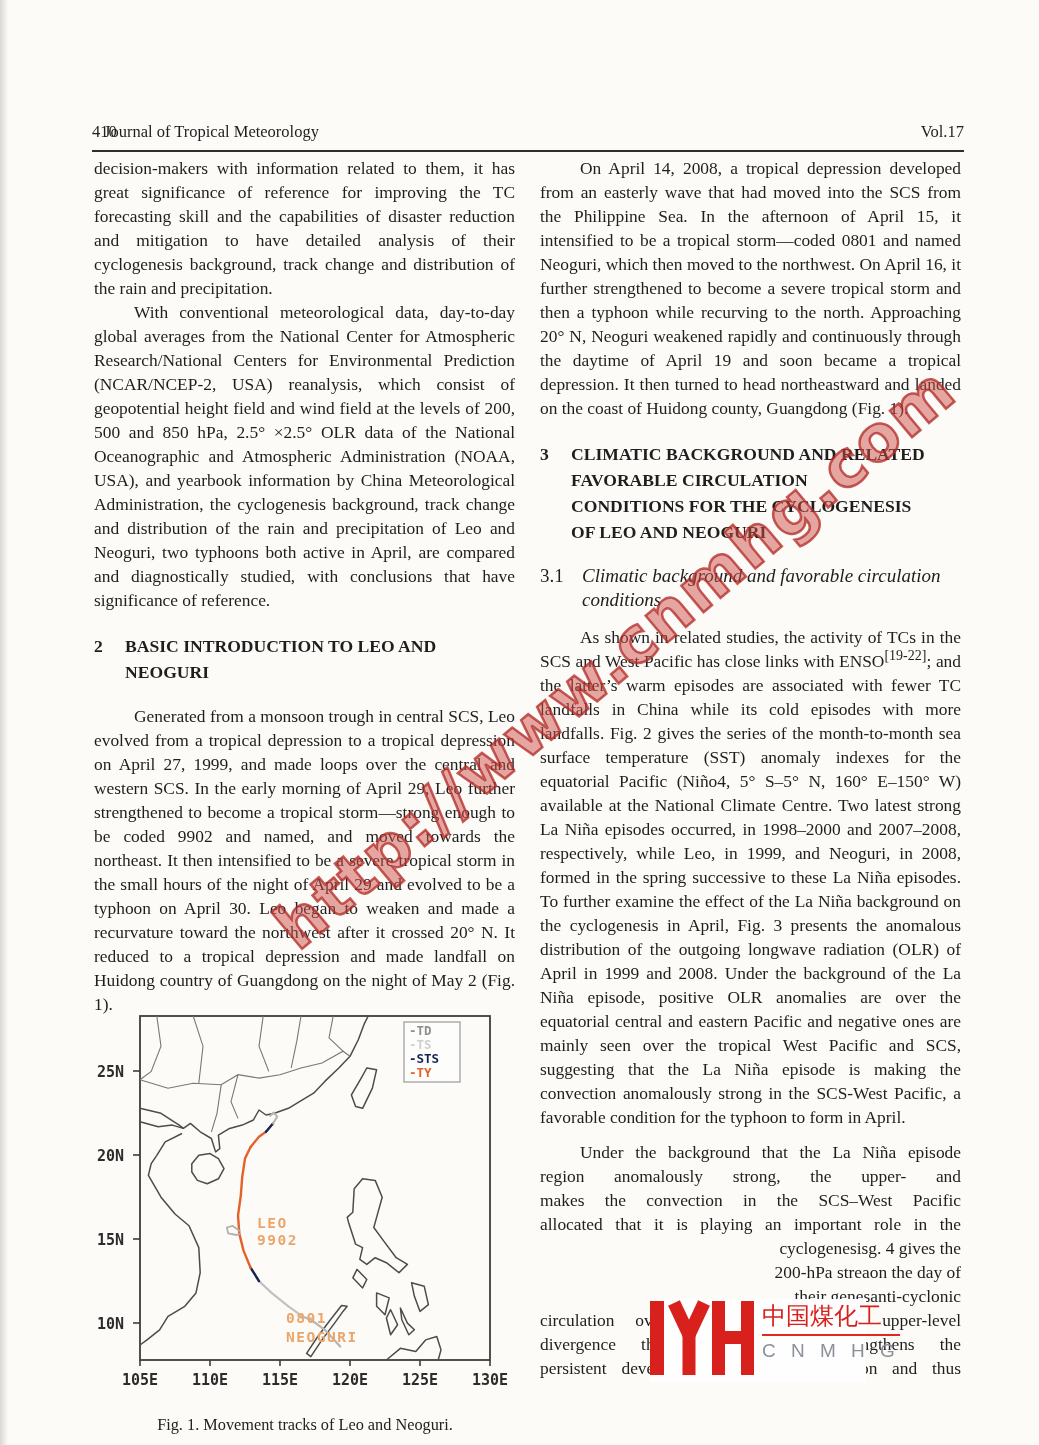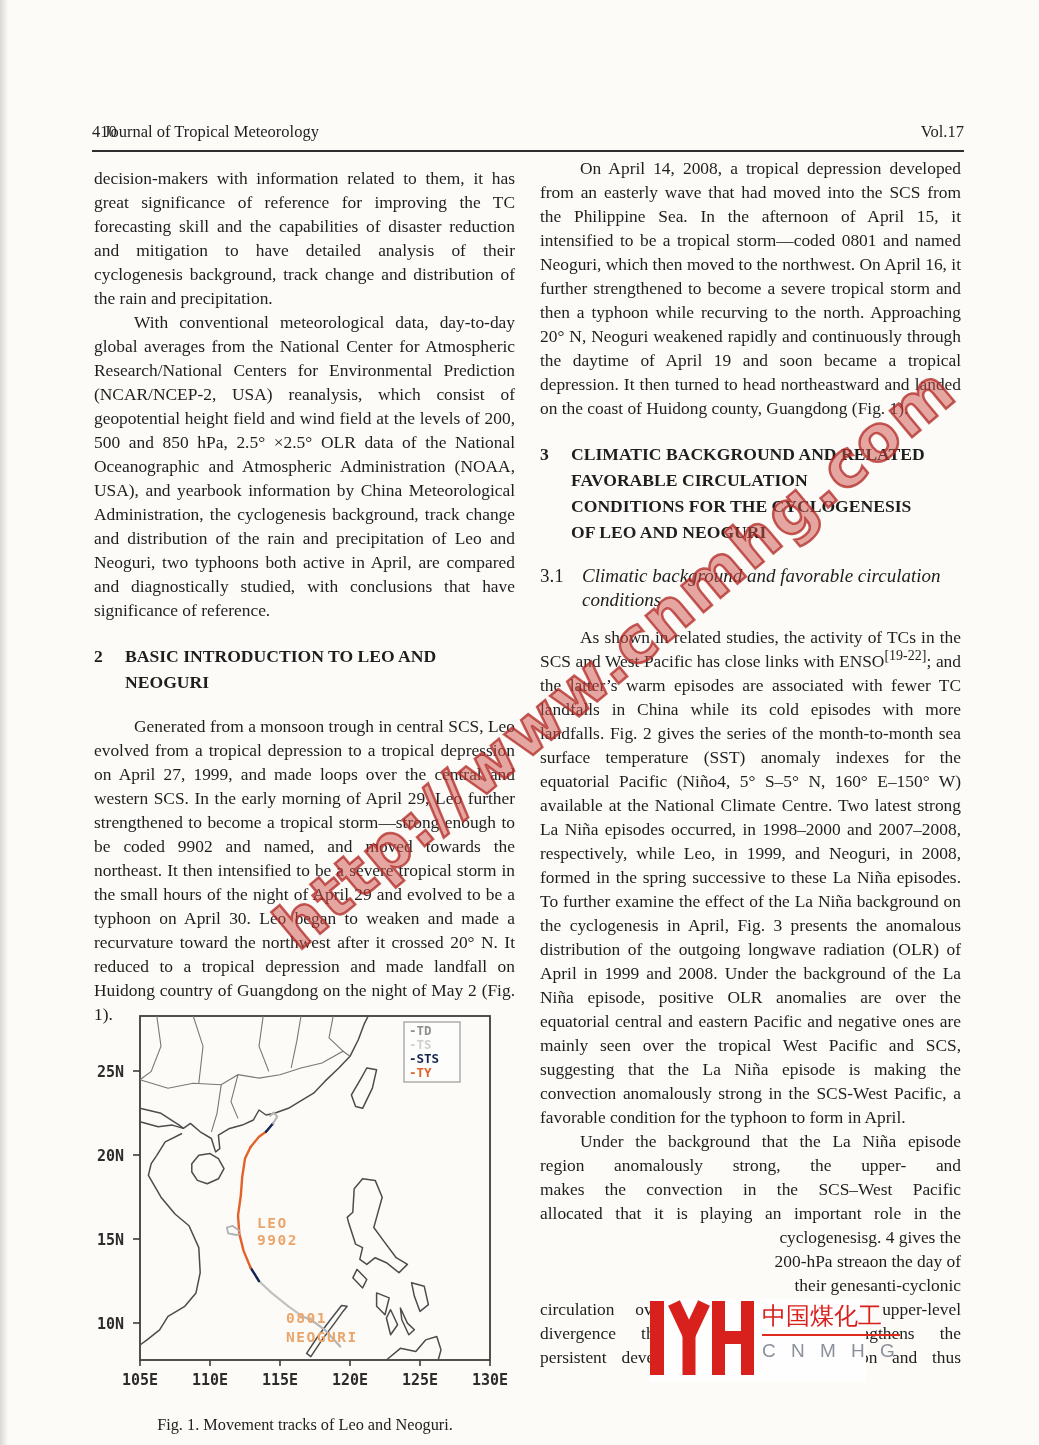--- a/index.html
+++ b/index.html
@@ -14,33 +14,33 @@
   
   .pg-header{
     position:absolute;left:92px;top:122px;width:872px;
     border-bottom:2.5px solid #2e2e2e;padding-bottom:8px;
     font-size:16.5px;display:flex;justify-content:space-between;align-items:flex-end;
   }
   .pg-header .center{position:absolute;left:12px;right:0;text-align:left;}
   
   .col{position:absolute;width:421px;font-size:17.4px;line-height:24px;
     text-align:justify;z-index:2;}
-  #col-left{left:94px;top:156px;margin-top:10px;}
+  #col-left{left:94px;top:156px;}
   #col-right{left:540px;top:156px;}
   p.body{margin:0;text-indent:2.3em;}
   p.noindent{text-indent:0;}
   .sec{display:flex;font-weight:bold;font-size:17.6px;line-height:26px;margin:21px 0 19px 0;text-align:left;}
   .sec .num{flex:none;width:31px;}
   .sec .ttl{white-space:pre-line;}
   .subsec{display:flex;font-size:19px;line-height:24px;margin:17px 0 13px 0;text-align:left;}
   .subsec .num{flex:none;width:42px;}
   .subsec .ttl{font-style:italic;}
   sup{font-size:14px;line-height:0;}
   
-  .plines{margin-top:0;}
+  .plines{margin-top:11px;}
   .pline{height:24px;text-align:justify;text-align-last:justify;overflow:hidden;}
   .pline.indent{text-indent:2.3em;}
   .pline.split{display:flex;justify-content:flex-end;text-align-last:auto;}
   
   .figure{position:absolute;left:95px;top:1008px;width:420px;z-index:1;}
   .fig-caption{text-align:center;font-size:16.3px;margin-top:11px;color:#222;}
   .map-tick{font-family:"DejaVu Sans Mono", monospace;font-weight:bold;font-size:15px;fill:#2c2c2c;}
   .map-leg{font-family:"DejaVu Sans Mono", monospace;font-weight:bold;font-size:12.5px;}
   .map-lab{font-family:"DejaVu Sans Mono", monospace;font-weight:bold;font-size:14.5px;letter-spacing:1.5px;}
   

